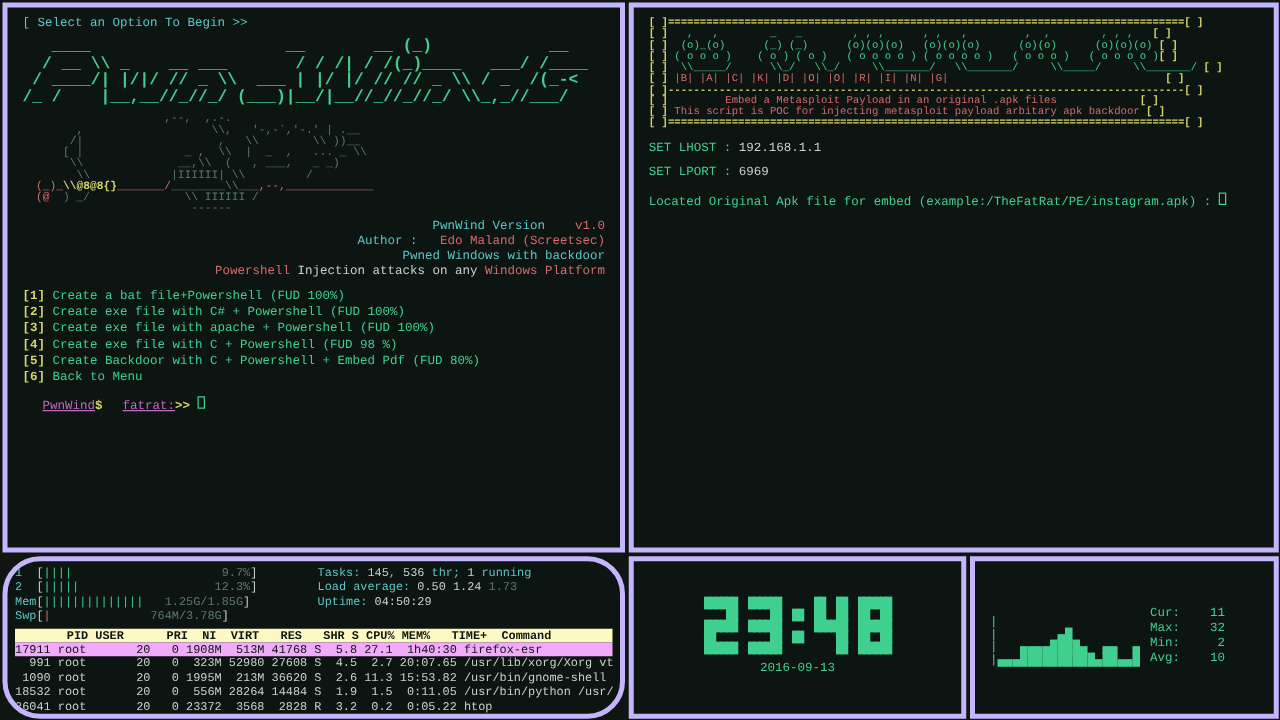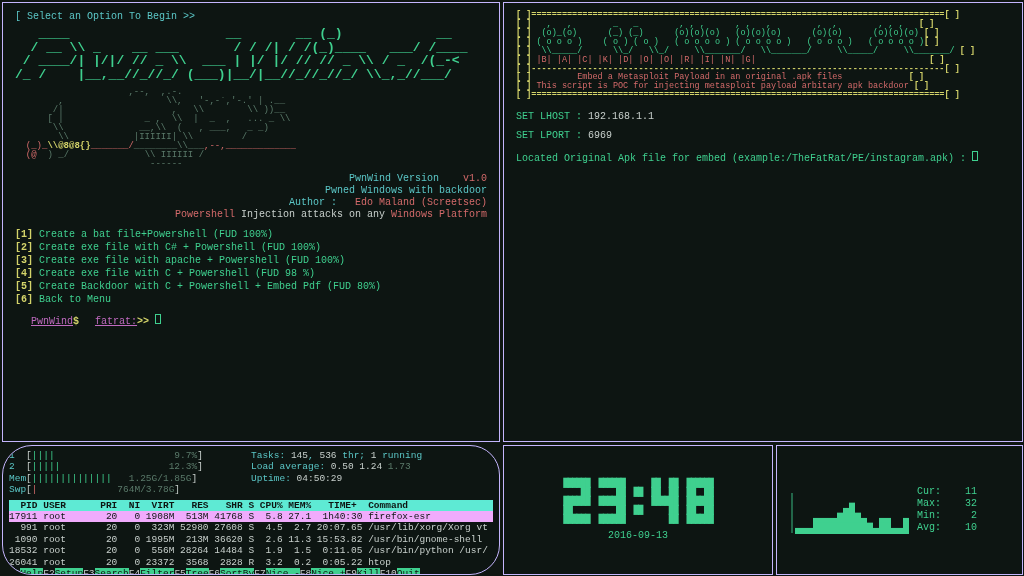--- a/index.html
+++ b/index.html
@@ -17,21 +17,21 @@
   grid-template-columns: 498px 520px;
   grid-template-rows: 440px 130px;
   gap: 3px;
   width: 100%;
   height: 100%;
   background: #0f1612;
   padding: 2px;
 }
 .panel {
   background: #0d1512;
-  border: 1px solid #c4b5fd;
+  border: 4px solid #c4b5fd;
   padding: 8px 12px;
   overflow: hidden;
   line-height: 1.2;
 }
 .panel-tl { grid-column: 1; grid-row: 1; }
 .panel-tr { grid-column: 2; grid-row: 1; }
 .panel-bl { grid-column: 1; grid-row: 2; border-radius: 30px; }
 .panel-br-wrap { grid-column: 2; grid-row: 2; display: flex; gap: 3px; }
 .panel-clock { flex: 0 0 270px; display: flex; flex-direction: column; justify-content: center; align-items: center; }
 .panel-stats { flex: 1; display: flex; flex-direction: column; justify-content: center; }
@@ -47,21 +47,21 @@
 .center { text-align: right; }
 .ascii-big { font-size: 13px; line-height: 1.05; letter-spacing: 0px; font-weight: bold; }
 .menu-line { margin-top: 1px; }
 .prompt { margin-top: 8px; }
 .cursor {
   display: inline-block;
   width: 6px;
   height: 10px;
   border: 1px solid #3fd08f;
 }
-.htop-header { background: #5eead4; color: #0d1512; font-weight: bold; }
+.htop-header { background: #fef9c3; color: #0d1512; font-weight: bold; padding-left: 30px; }
 .htop-fn { background: #3fd08f; color: #0d1512; }
 .clock-digits {
   font-family: inherit;
   letter-spacing: -1px;
   font-size: 9px;
   line-height: 1;
   font-weight: bold;
   color: #3fd08f;
 }
 .clock-date { margin-top: 6px; font-size: 10px; }
@@ -86,26 +86,26 @@
        \\              __,\\  (   , ___,   _ _)
         \\            |IIIIII| \\         /
 <span class="c-red">  (_)_</span><span class="c-yellow">\\@8@8{}</span><span class="c-red">_______/</span>________\\___<span class="c-red">,--,_____________</span>
   <span class="c-red">(@</span><span class="c-gray">  ) _/</span>              \\ IIIIII /
                          ------</pre>
     <div class="center" style="margin-top:4px">
       <span class="c-cyan">PwnWind Version</span>
       <span>&nbsp;&nbsp;</span>
       <span class="c-red">v1.0</span>
     </div>
-    <div class="center c-cyan">Pwned Windows with backdoor</div>
     <div class="center">
       <span class="c-cyan">Author :</span>
       <span>&nbsp;</span>
       <span class="c-red">Edo Maland (Screetsec)</span>
     </div>
+    <div class="center c-cyan">Pwned Windows with backdoor</div>
     <div class="center">
       <span class="c-red">Powershell</span><span class="c-white"> Injection attacks on any </span><span class="c-red">Windows Platform</span>
     </div>
     <div style="margin-top:8px" id="pw-menu">
         <div class="menu-line"><span class="c-yellow">  [1]</span>  <span class="c-green">Create a bat file+Powershell (FUD 100%)</span></div>
         <div class="menu-line"><span class="c-yellow">  [2]</span>  <span class="c-green">Create exe file with C# + Powershell (FUD 100%)</span></div>
         <div class="menu-line"><span class="c-yellow">  [3]</span>  <span class="c-green">Create exe file with apache + Powershell (FUD 100%)</span></div>
         <div class="menu-line"><span class="c-yellow">  [4]</span>  <span class="c-green">Create exe file with C + Powershell (FUD 98 %)</span></div>
         <div class="menu-line"><span class="c-yellow">  [5]</span>  <span class="c-green">Create Backdoor with C + Powershell + Embed Pdf (FUD 80%)</span></div>
         <div class="menu-line"><span class="c-yellow">  [6]</span>  <span class="c-green">Back to Menu</span></div>

